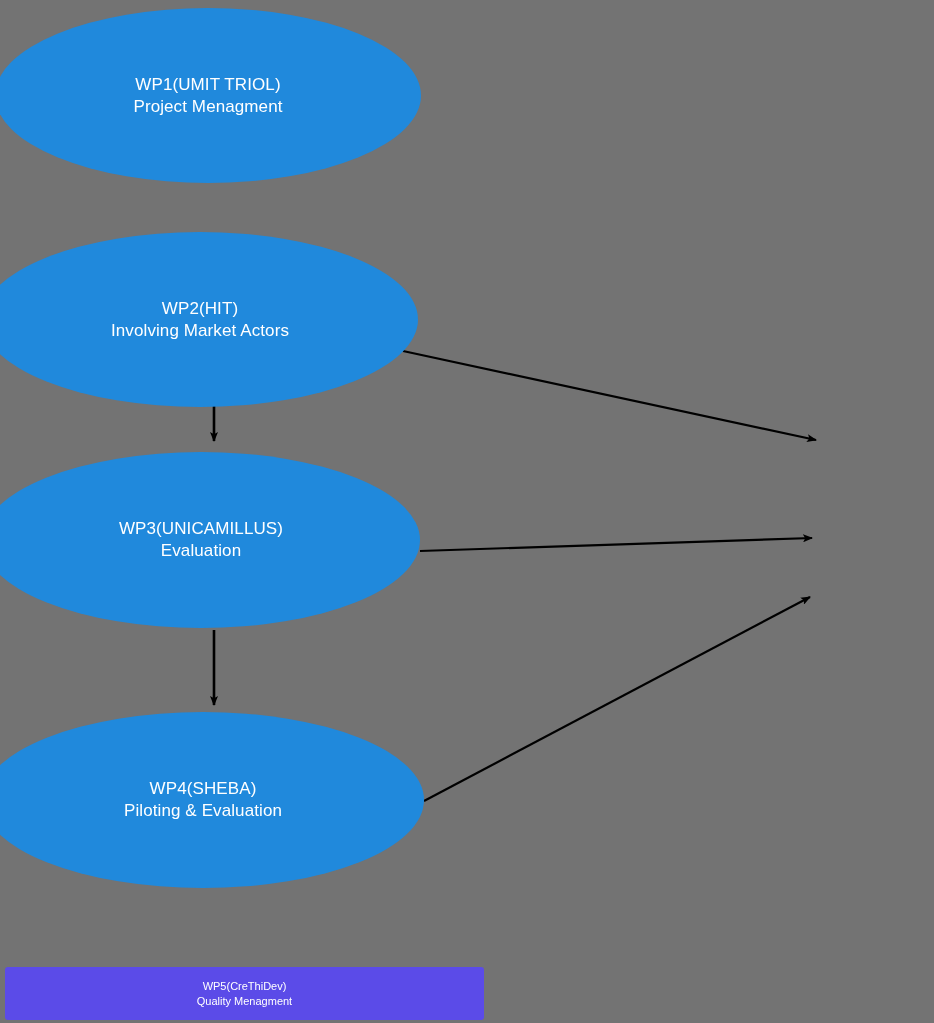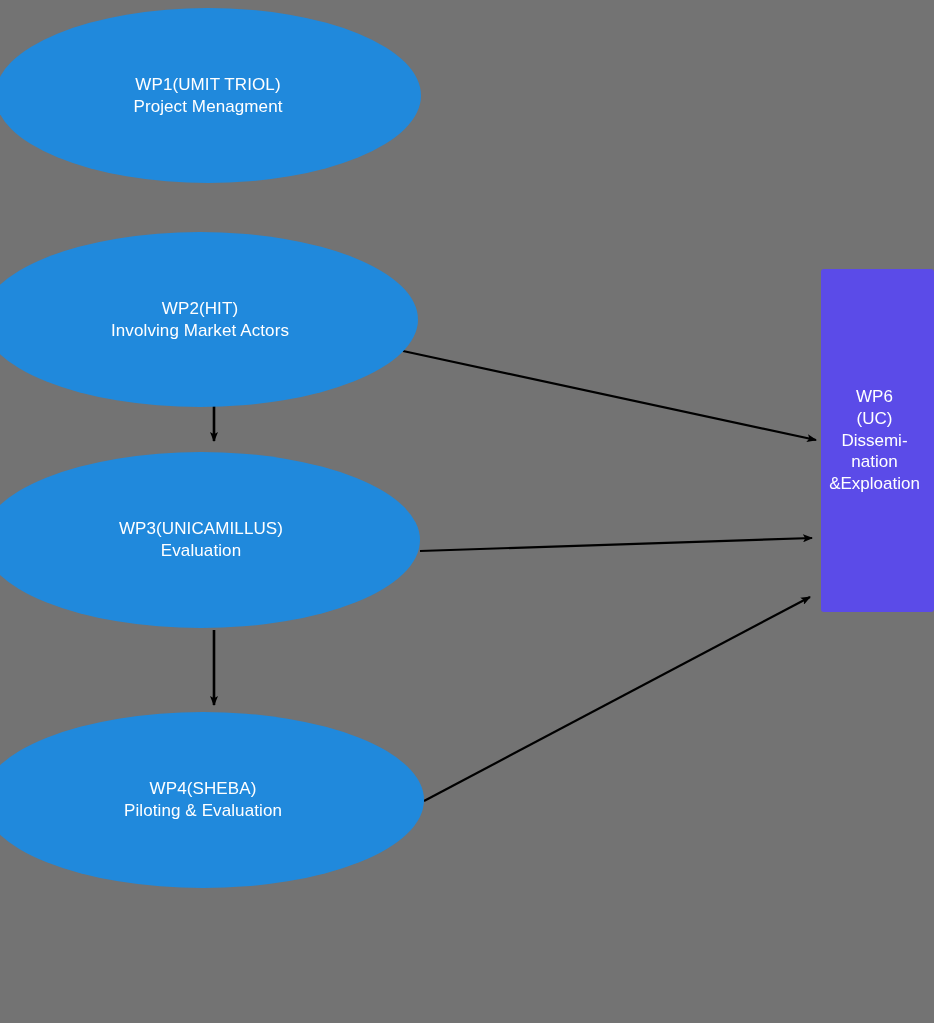--- a/index.html
+++ b/index.html
@@ -117,22 +117,19 @@
   <div class="node ellipse" id="wp3">
     <span class="label">WP3(UNICAMILLUS)
 Evaluation</span>
   </div>
 
   <div class="node ellipse" id="wp4">
     <span class="label">WP4(SHEBA)
 Piloting &amp; Evaluation</span>
   </div>
 
+  <div class="node rect" id="wp5">
+    <span class="label">WP5(CreThiDev)
+Quality Menagment</span>
+  </div>
 
-  <div class="node rect" id="wp6">
-    <span class="label">WP6
-(UC)
-Dissemi-
-nation
-&amp;Exploation</span>
-  </div>
 
 </div>
 
 </body></html>

